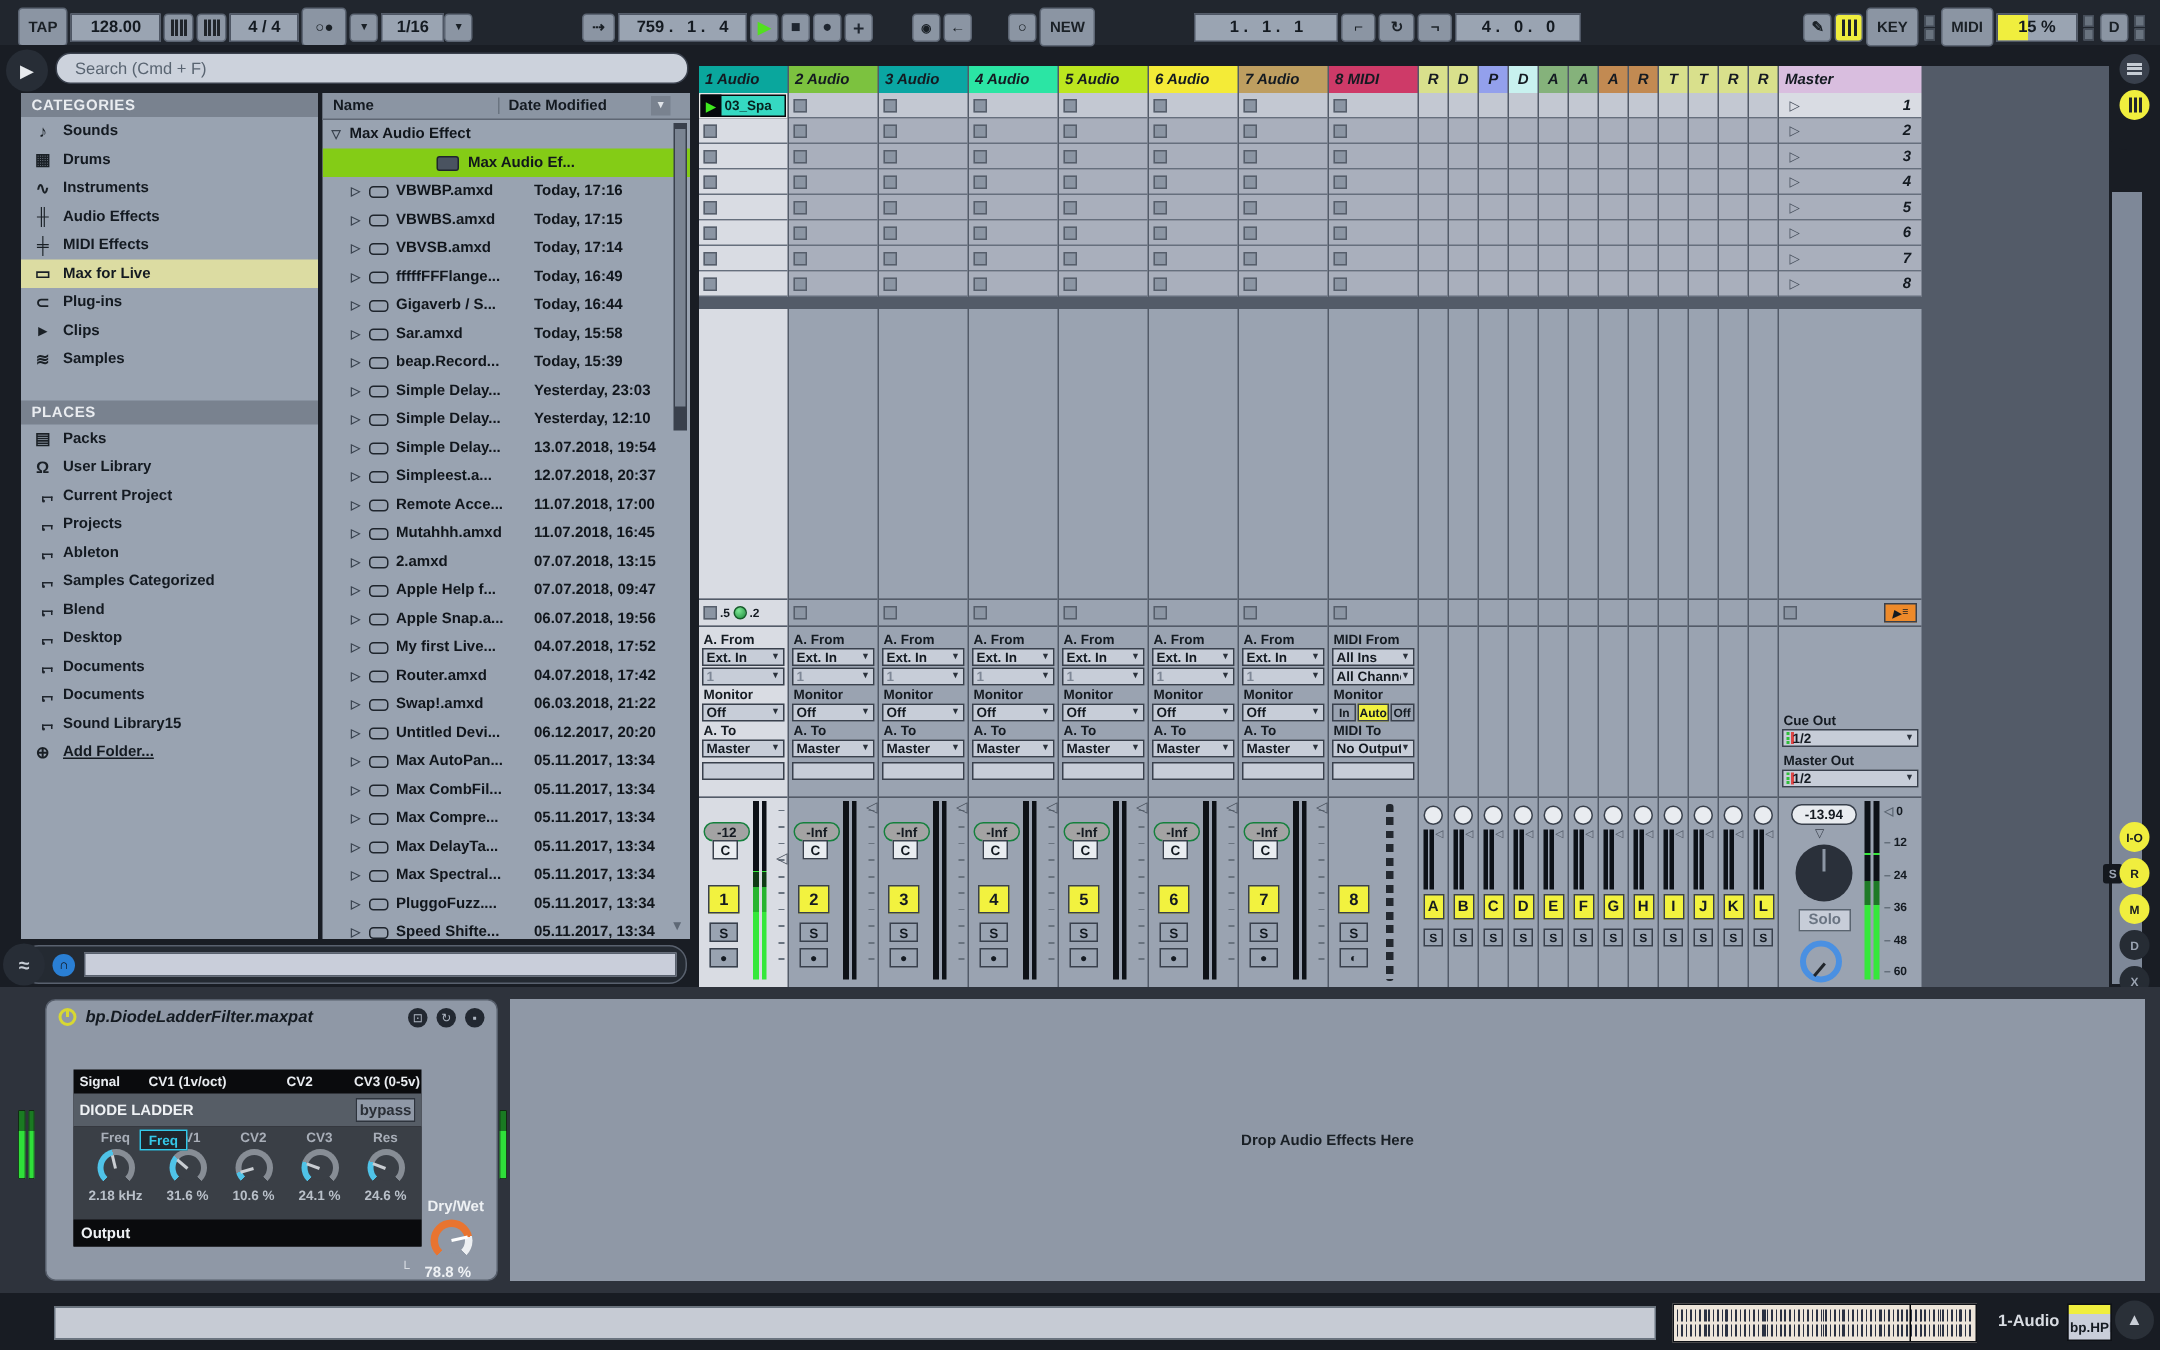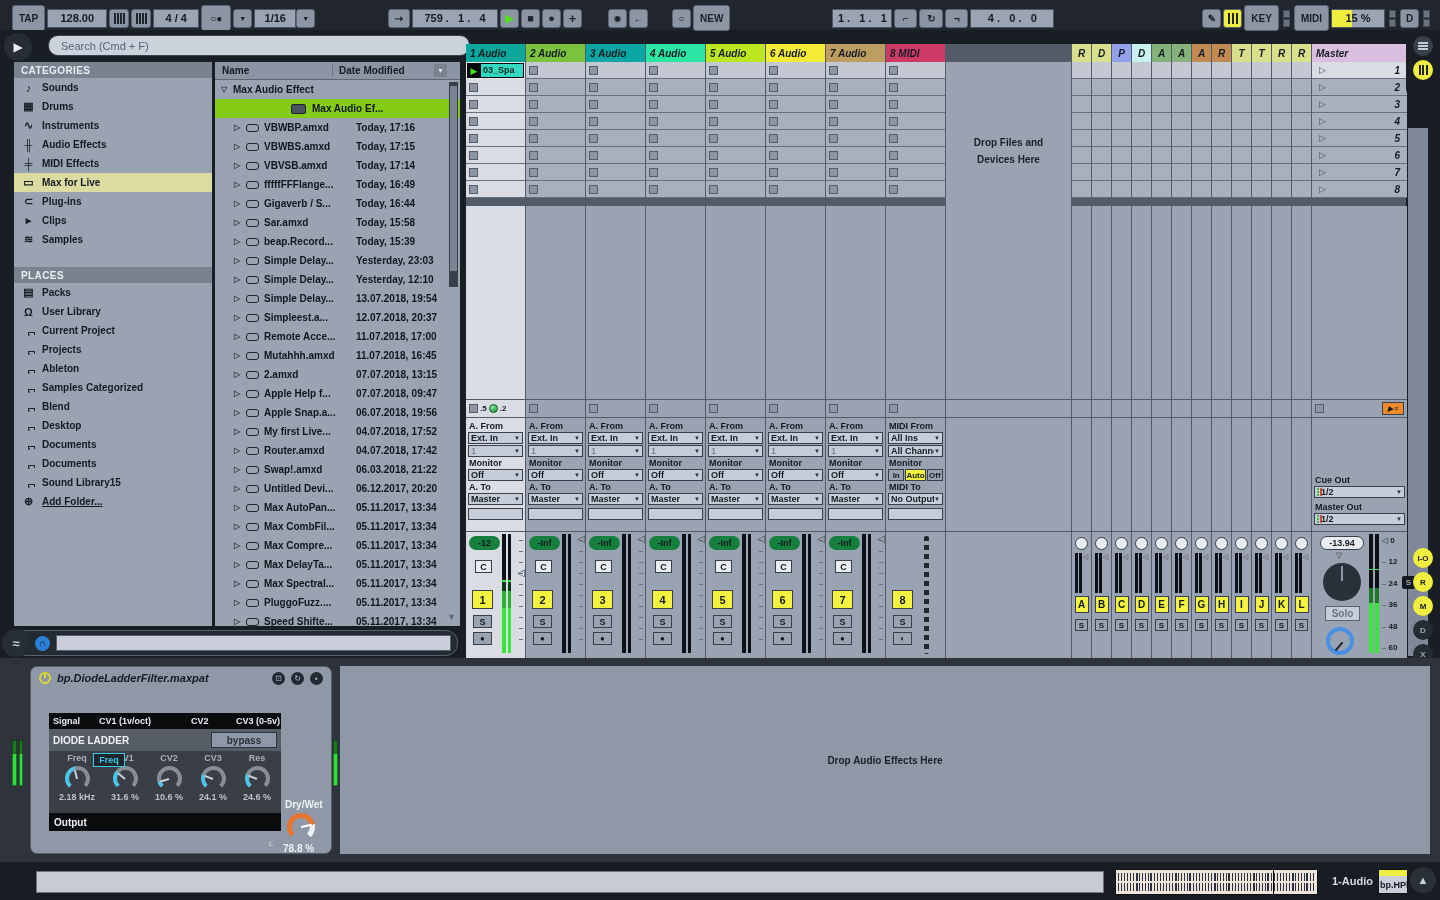--- a/index.html
+++ b/index.html
@@ -25,21 +25,21 @@
   .tb-cpu .fill { position:absolute; left:0; top:0; bottom:0; width:38%; background:#f0ee3e; }
   .tb-cpu span { position:relative; z-index:1; }
   .mini-ind { display:flex; flex-direction:column; gap:1px; margin:0 2px; }
   .mini-ind i { width:7px; height:8px; background:#69737f; border:1px solid #454d59; }
   .sp145 { margin-left:146px; }
 
   
   .browser { position:absolute; left:0; top:30px; width:462px; height:628px; background:#191d24; }
   .logo-circle { position:absolute; left:4px; top:3px; width:28px; height:28px; border-radius:50%;
                  background:#272d36; color:#e7eaee; display:flex; align-items:center; justify-content:center; font-size:12px; }
-  .search { position:absolute; left:48px; top:5px; width:422px; height:21px; background:#ccd2dc; border:1px solid #3a414d;
+  .search { position:absolute; left:37px; top:5px; width:422px; height:21px; background:#ccd2dc; border:1px solid #3a414d;
             border-radius:10px; font:bold 11px "Liberation Sans",sans-serif; color:#30383f; padding:0 12px; outline:none; }
   .search::placeholder { color:#596471; font-weight:normal; }
   .sidebar { position:absolute; left:14px; top:32px; width:198px; bottom:32px; background:#99a3b1; overflow:hidden; }
   .side-hdr { height:16px; background:#79828f; color:#e9ecf0; font-size:10px; font-weight:bold;
               display:flex; align-items:center; padding-left:7px; letter-spacing:.4px; }
   .side-hdr.places { margin-top:18px; }
   .side-item { height:19px; display:flex; align-items:center; font-size:10px; font-weight:bold; color:#141a21; cursor:default; }
   .side-item.sel { background:#dcdca2; }
   .si-icon { width:15px; margin-left:7px; margin-right:6px; font-size:11px; text-align:center; flex:none; color:#1a2026; }
   .pic-folder { width:12px; height:8px; border:1px solid #1f252d; border-radius:1px; position:relative; font-size:0; margin-top:1px; }
@@ -104,21 +104,21 @@
   .io-arr { font-size:6px; color:#2a313b; flex:none; }
   .io-box { height:12px; background:#c7cdd8; border:1px solid #39404c; margin-top:3px; }
   .mon-seg { display:flex; gap:1px; margin-top:1px; }
   .mon-seg span { flex:1; height:12px; background:#9aa3b1; border:1px solid #39404c; font-size:8px; font-weight:bold;
                   color:#141a21; display:flex; align-items:center; justify-content:center; }
   .mon-seg span.on { background:#f2f23f; }
   .grn-ic { width:5px; height:8px; margin-right:2px; flex:none;
             background:repeating-linear-gradient(to bottom,#2fbf3a 0 2px,transparent 2px 3px); box-shadow:3px 0 0 #d44; width:2px; }
   .t-mixer { height:127px; flex:none; background:#9aa3b1; border-top:1px solid #535b68; position:relative; }
   .sel-col .t-mixer { background:#d9dce3; }
-  .vol-pill { position:absolute; left:3px; top:4px; width:31px; height:13px; border:7px solid #15803d; border-radius:7px;
+  .vol-pill { position:absolute; left:3px; top:16px; width:31px; height:13px; border:1px solid #15803d; border-radius:7px;
               background:#a3a3a3; font-size:9px; font-weight:bold; color:#141a21; display:flex; align-items:center; justify-content:center; }
   .pan-c { position:absolute; left:9px; top:28px; width:17px; height:13px; background:#e9ecf0; border:1px solid #39404c;
            font-size:9px; font-weight:bold; color:#141a21; display:flex; align-items:center; justify-content:center; }
   .t-num { position:absolute; left:6px; top:58px; width:21px; height:19px; background:#f2f23f; border:1px solid #39404c;
            font-size:11px; font-weight:bold; color:#141a21; display:flex; align-items:center; justify-content:center; }
   .solo-btn { position:absolute; left:7px; top:83px; width:19px; height:13px; background:#99a3b1; border:1px solid #39404c;
               font-size:9px; font-weight:bold; color:#141a21; display:flex; align-items:center; justify-content:center; }
   .arm-btn { position:absolute; left:7px; top:100px; width:19px; height:13px; background:#99a3b1; border:1px solid #39404c;
              font-size:8px; color:#141a21; display:flex; align-items:center; justify-content:center; }
   .meter { position:absolute; right:14px; top:2px; bottom:5px; width:9px; display:flex; gap:2px; }
@@ -188,21 +188,21 @@
   .dv-name { font:bold italic 11px "Liberation Sans",sans-serif; color:#141a21; flex:1; }
   .dv-ic { width:13px; height:13px; border-radius:50%; background:#222831; color:#aeb6c2; font-size:8px;
            display:flex; align-items:center; justify-content:center; flex:none; }
   .dv-black { position:absolute; left:18px; top:46px; width:232px; height:118px; background:#0a0b0d; }
   .dvb-row1 { height:16px; display:flex; align-items:center; color:#e9ecf0; font-size:9px; font-weight:bold; }
   .dvb-row1 span:nth-child(1){ width:50px; padding-left:4px; }
   .dvb-row1 span:nth-child(2){ width:92px; }
   .dvb-row1 span:nth-child(3){ width:45px; }
   .dvb-row2 { height:22px; background:#565d66; display:flex; align-items:center; padding:0 4px; }
   .dvb-sec { color:#eef1f4; font-size:10px; font-weight:bold; flex:1; }
-  .dv-bypass { width:66px; height:16px; background:#8f98a6; border:1px solid #2e343d; color:#2a2f37;
+  .dv-bypass { width:40px; height:16px; background:#8f98a6; border:1px solid #2e343d; color:#2a2f37;
                font-size:10px; font-weight:bold; display:flex; align-items:center; justify-content:center; }
   .dvb-row3 { height:62px; background:#3a3f46; display:flex; padding:2px 2px 0; position:relative; }
   .kcol { width:44px; display:flex; flex-direction:column; align-items:center; }
   .kcol.first { width:52px; }
   .k-lab { font-size:9px; font-weight:bold; color:#a8aeb8; height:13px; }
   .k-val { font-size:9px; font-weight:bold; color:#b9c0c9; margin-top:1px; white-space:nowrap; }
   .knob { width:25px; height:25px; border-radius:50%; position:relative;
           background:conic-gradient(from 225deg,#4fc3e8 0 calc(var(--f)*270deg),#878d95 calc(var(--f)*270deg) 270deg,transparent 270deg); }
   .knob::before { content:""; position:absolute; inset:4px; background:#3a3f46; border-radius:50%; }
   .knob::after { content:""; position:absolute; left:calc(50% - 1px); top:50%; width:2px; height:9px;
@@ -265,21 +265,21 @@
       <div class="tb-btn tb-play" style="width:17px;padding:0">▶</div>
       <div class="tb-btn tb-stop" style="width:17px;padding:0">■</div>
       <div class="tb-btn tb-rec" style="width:17px;padding:0">●</div>
       <div class="tb-btn tb-plus" style="width:17px;padding:0;font-size:13px">+</div>
       <div class="tb-btn" style="width:17px;padding:0;margin-left:24px;font-size:8px">◉</div>
       <div class="tb-btn" style="width:17px;padding:0">←</div>
       <div class="tb-btn" style="width:18px;padding:0;margin-left:22px">○</div>
       <div class="tb-btn">NEW</div>
     </div>
     <div class="tb-right">
-      <div class="tb-disp" style="width:60px">1 .   1 .   1</div>
+      <div class="tb-disp" style="width:96px">1 .   1 .   1</div>
       <div class="tb-btn" style="width:23px;padding:0">⌐</div>
       <div class="tb-btn" style="width:24px;padding:0">↻</div>
       <div class="tb-btn" style="width:23px;padding:0">¬</div>
       <div class="tb-disp" style="width:84px">4 .   0 .   0</div>
       <div class="tb-btn sp145" style="width:17px;padding:0">✎</div>
       <div class="tb-btn tb-kbd" style="width:17px;padding:0">
           <span class="kbd-bars"></span>
         </div>
       <div class="tb-btn">KEY</div>
       <div class="mini-ind">
@@ -1120,29 +1120,20 @@
             <span class="io-arr">▼</span>
           </div>
           <div class="io-box"></div>
         </div>
         <div class="t-mixer">
           <div class="midi-dots"></div>
           <div class="t-num">8</div>
           <div class="solo-btn">S</div>
           <div class="arm-btn">◐</div>
         </div>
-      </div>
-      <div class="tcol drop">
-        <div class="t-header"></div>
-        <div class="t-empty">
-          <div class="dz-text">Drop Files and Devices Here</div>
-        </div>
-        <div class="t-stop"></div>
-        <div class="t-io"></div>
-        <div class="t-mixer"></div>
       </div>
       <div class="tcol ret">
         <div class="t-header" style="background: rgb(217, 224, 140); justify-content: center; padding-left: 0px;">R</div>
         <div class="clips">
           <div class="clipslot row1"></div>
           <div class="clipslot"></div>
           <div class="clipslot"></div>
           <div class="clipslot"></div>
           <div class="clipslot"></div>
           <div class="clipslot"></div>

